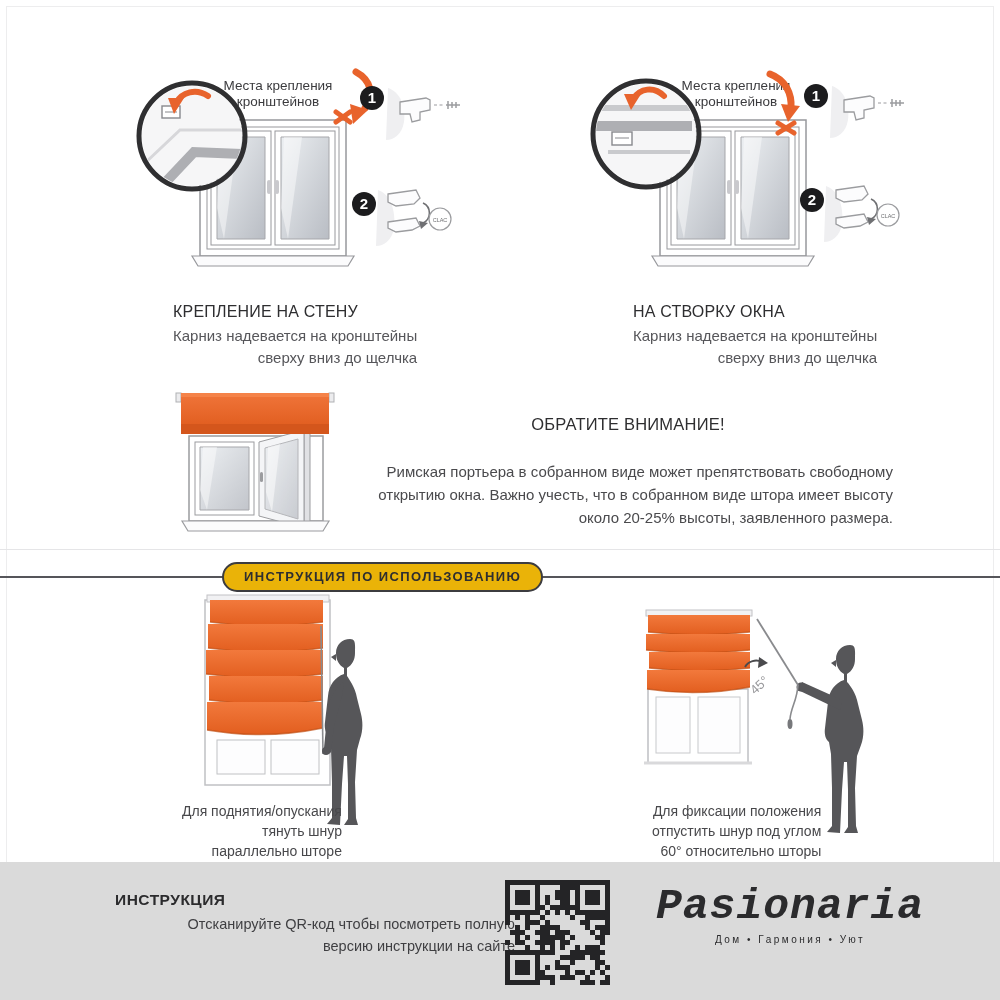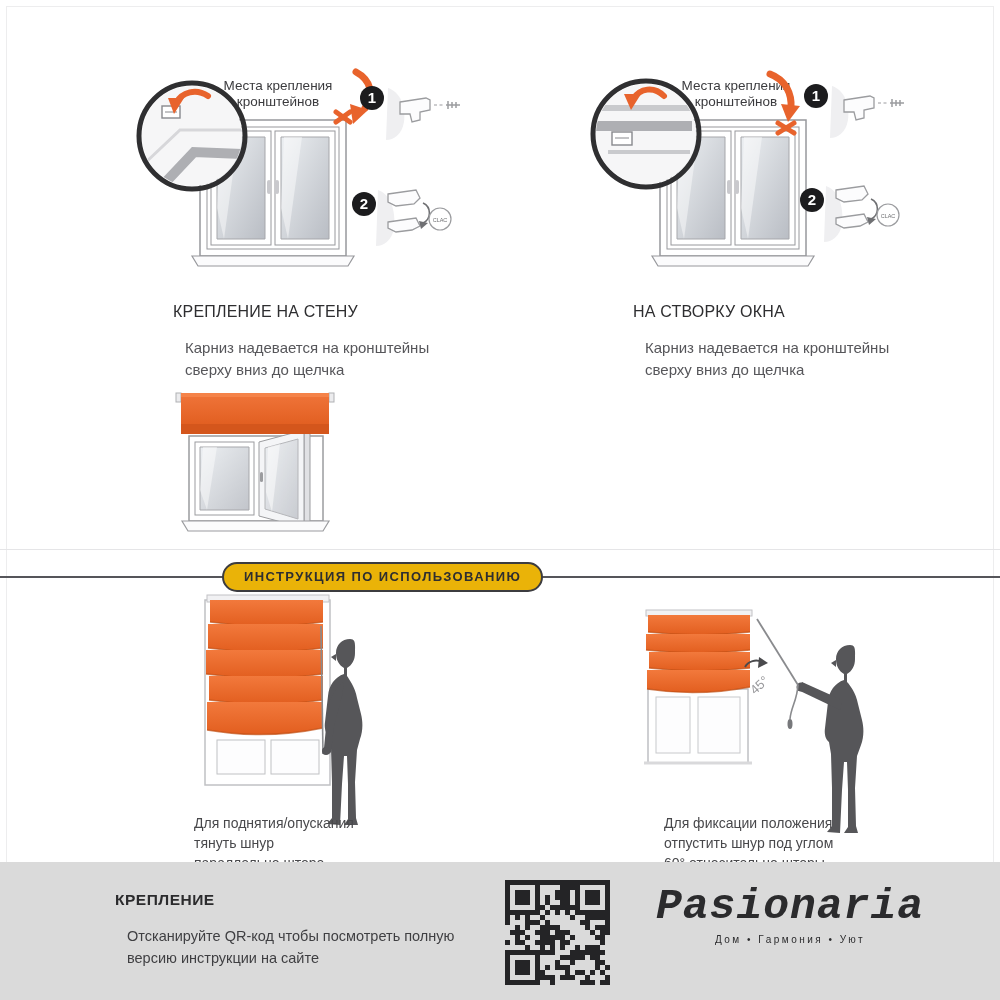--- a/index.html
+++ b/index.html
@@ -1,21 +1,21 @@
 <!DOCTYPE html>
 <html><head>
 <meta charset="utf-8">
 <style>
   html,body{margin:0;padding:0;background:#fff;}
   .page{position:relative;width:1000px;height:1000px;background:#ffffff;overflow:hidden;
         font-family:"Liberation Sans","DejaVu Sans",sans-serif;color:#2e2e30;}
   .frame{position:absolute;inset:6px;border:1px solid #ededee;pointer-events:none;}
   .abs{position:absolute;}
   h3{margin:0;font-size:16px;font-weight:normal;letter-spacing:.2px;color:#2e2e30;}
-  p{margin:12px;}
+  p{margin:0;text-align:right;}
   .mount-title{top:303px;}
   .mount-body{font-size:15px;line-height:22px;color:#56565a;white-space:pre-line;}
   .notice-block{left:363px;top:415px;width:530px;}
   .notice-title{text-align:center;font-size:16.5px;}
   .notice-body{margin-top:26px;font-size:15px;line-height:23px;color:#4a4a4d;}
   .divider-faint{left:0;top:549px;width:1000px;height:1px;background:#e5e5e7;}
   .divider-line{left:0;top:576px;width:1000px;height:2px;background:#55555a;}
   .divider-pill{left:222px;top:562px;height:26px;line-height:26px;background:#eab308;
       border:2px solid #3c3c3f;border-radius:16px;padding:0 20px;font-size:13px;
       font-weight:bold;letter-spacing:1.4px;color:#2e2e30;z-index:3;}
@@ -229,20 +229,24 @@
       <rect x="98" y="92" width="3" height="10" rx="1.5" fill="#9b9c9f"></rect>
     </g>
     <g>
       <rect x="19" y="13" width="148" height="36" fill="url(#vg)"></rect>
       <rect x="19" y="44" width="148" height="10" fill="#D4561C"></rect>
       <rect x="19" y="13" width="148" height="4" fill="#F58349"></rect>
     </g>
     <polygon points="20,141 167,141 161,151 26,151" fill="#fbfbfc" stroke="#9b9c9f" stroke-width="1.2"></polygon>
   </svg>
 
+  <div class="abs notice-block">
+    <h3 class="notice-title">ОБРАТИТЕ ВНИМАНИЕ!</h3>
+    <p class="notice-body">Римская портьера в собранном виде может препятствовать свободному открытию окна. Важно учесть, что в собранном виде штора имеет высоту около 20-25% высоты, заявленного размера.</p>
+  </div>
 
   <div class="abs divider-faint"></div>
   <div class="abs divider-line"></div>
   <div class="abs divider-pill">ИНСТРУКЦИЯ ПО ИСПОЛЬЗОВАНИЮ</div>
 
   <svg class="abs" style="left:195px;top:592px" width="150" height="200" viewBox="0 0 150 200">
     <defs>
       <linearGradient id="fg1" x1="0" y1="0" x2="0" y2="1">
         <stop offset="0" stop-color="#F2793C"></stop>
           <stop offset="1" stop-color="#E25E1F"></stop>
@@ -320,21 +324,21 @@
     <path d="M10,62 A13,13 0 0 1 27,57" stroke="#4a4a4d" stroke-width="2" fill="none"></path>
     <polygon points="24,52 33,58 23,63" fill="#4a4a4d"></polygon>
     <text x="20" y="90" font-size="13" fill="#98989b" transform="rotate(-42 20 90)">45°</text>
   </svg>
 
   <p class="abs caption" style="left:652px;top:801px">Для фиксации положения
 отпустить шнур под углом
 60° относительно шторы</p>
 
   <div class="abs footer"></div>
-  <h3 class="abs footer-title">КРЕПЛЕНИЕ</h3>
+  <h3 class="abs footer-title">ИНСТРУКЦИЯ</h3>
   <p class="abs footer-body">Отсканируйте QR-код чтобы посмотреть полную
 версию инструкции на сайте</p>
   <div class="abs qr">
       <i class="d"></i>
       <i class="d"></i>
       <i class="d"></i>
       <i class="d"></i>
       <i class="d"></i>
       <i class="d"></i>
       <i class="d"></i>

